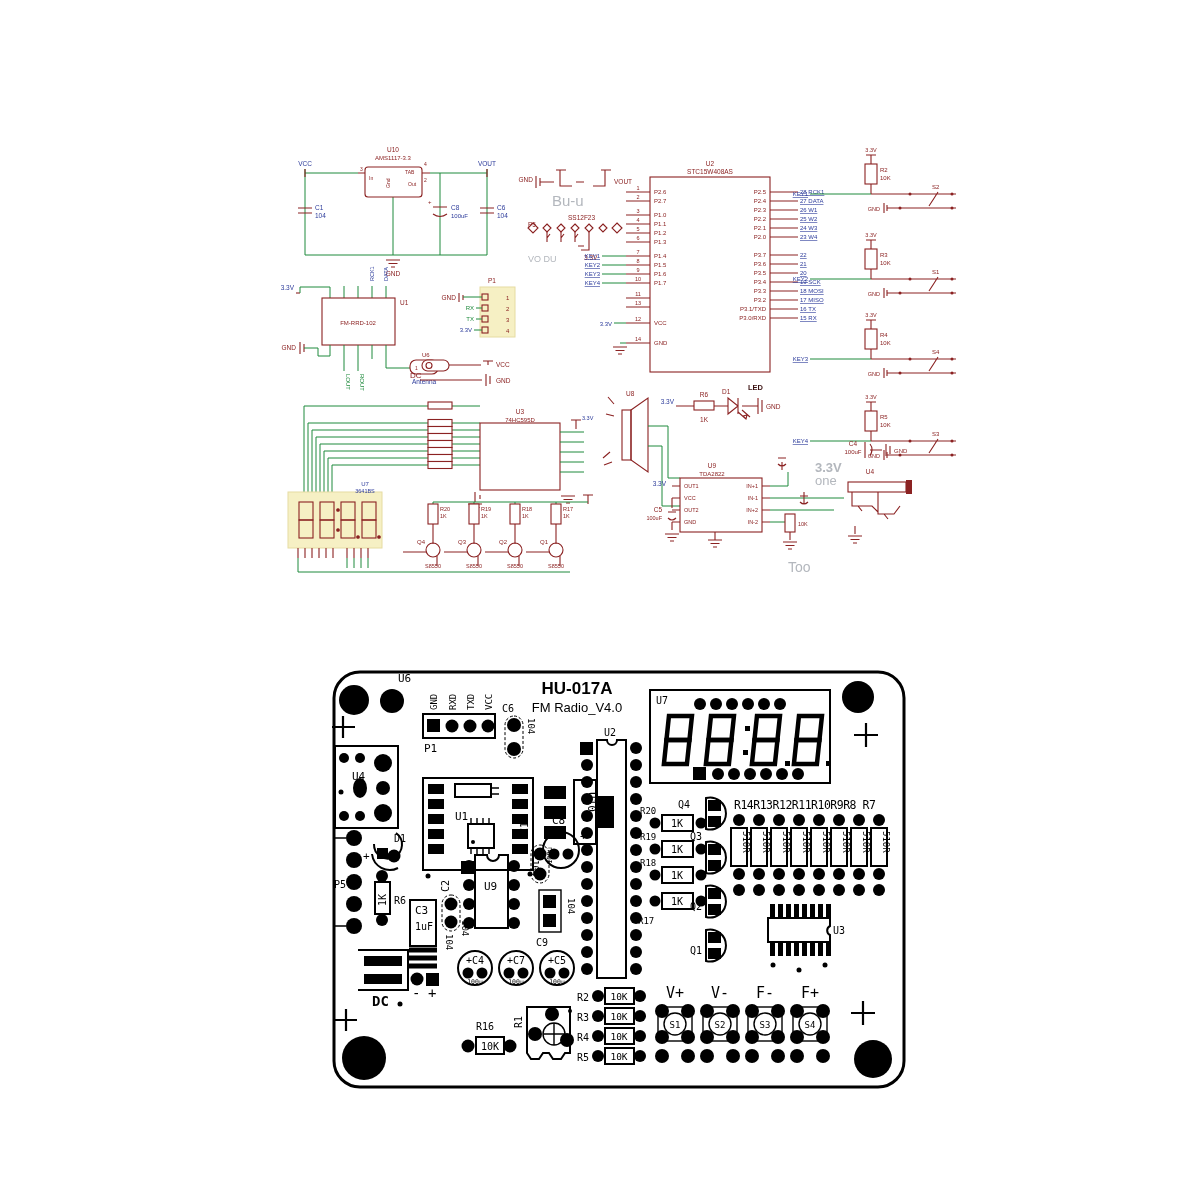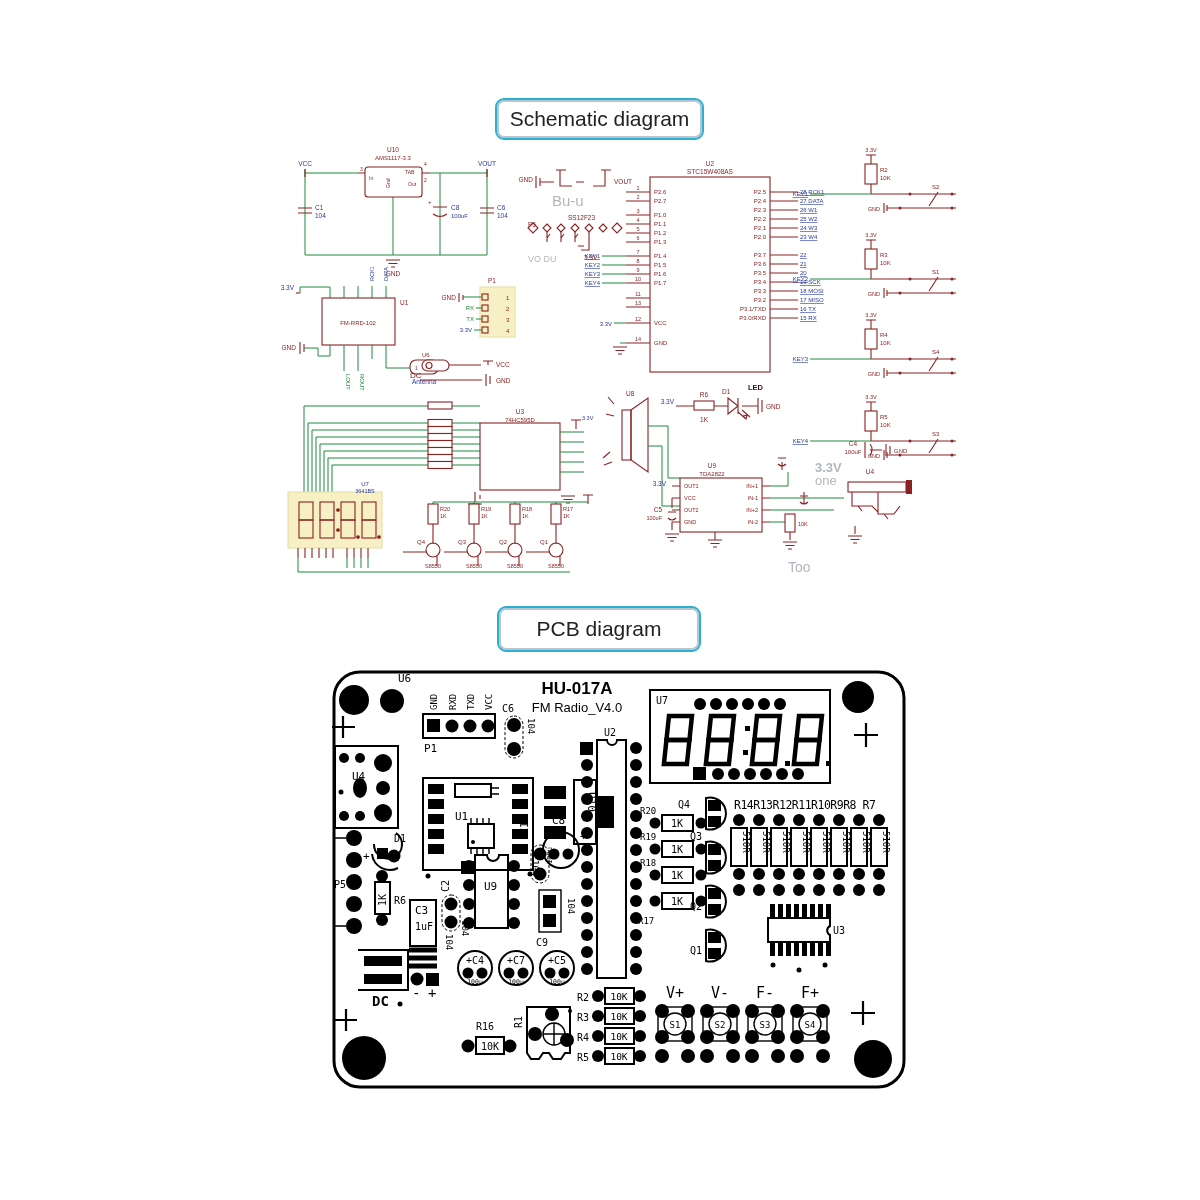--- a/index.html
+++ b/index.html
@@ -27,26 +27,20 @@
   .k1{stroke:#000;fill:none;stroke-width:1.4;}
   .kf{fill:#000;}
   .pt{fill:#000;font-family:"DejaVu Sans Mono",monospace;}
   .dash{stroke:#000;fill:none;stroke-width:1;stroke-dasharray:3 2;}
 </style>
 </head>
 <body>
 
 <div class="canvas">
 
-  <div class="title-box" style="left:495px;top:98px;width:205px;height:38px;">
-    <span>Schematic diagram</span>
-  </div>
-  <div class="title-box" style="left:497px;top:606px;width:200px;height:42px;">
-    <span>PCB diagram</span>
-  </div>
 
   <svg style="left:270px;top:140px;" width="670" height="465" viewBox="0 0 670 465">
     <defs>
       <g id="gndv">
           <path class="c" d="M-7 0H7M-4.5 3.5H4.5M-2 7H2"></path>
         </g>
       <g id="pwrT">
           <path class="c" d="M0 9V0M-5 0H5"></path>
         </g>
     </defs>

